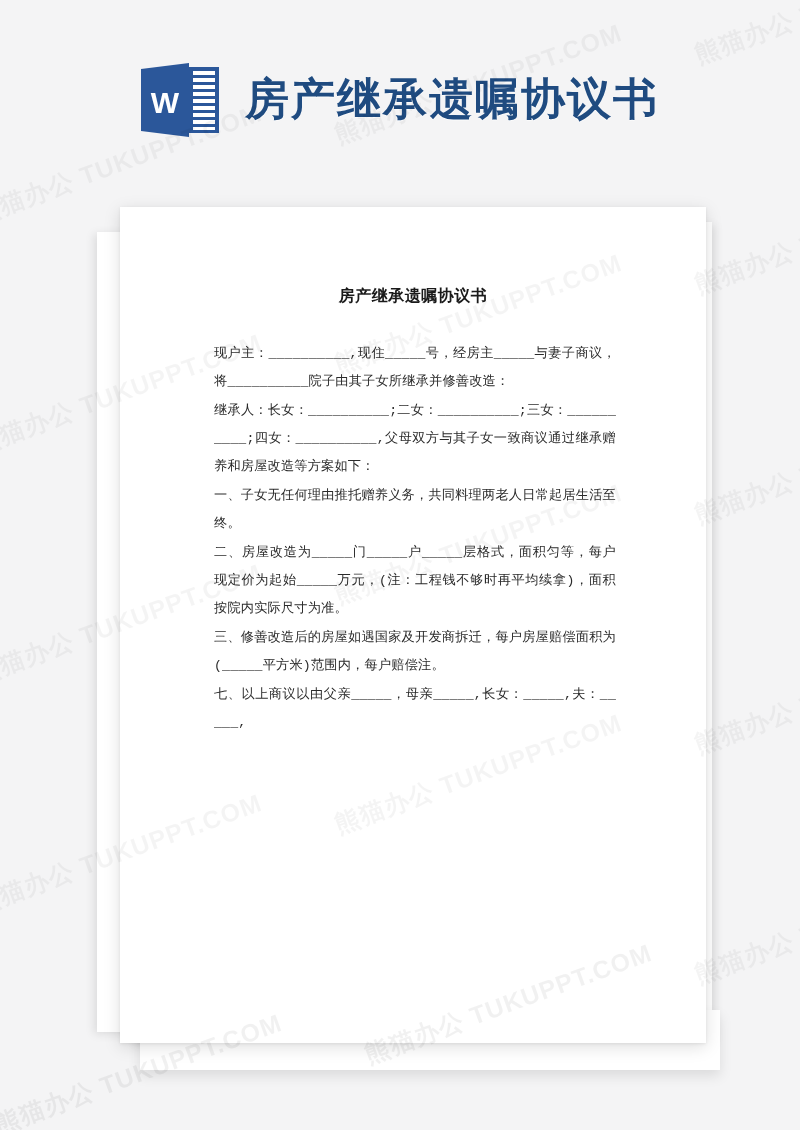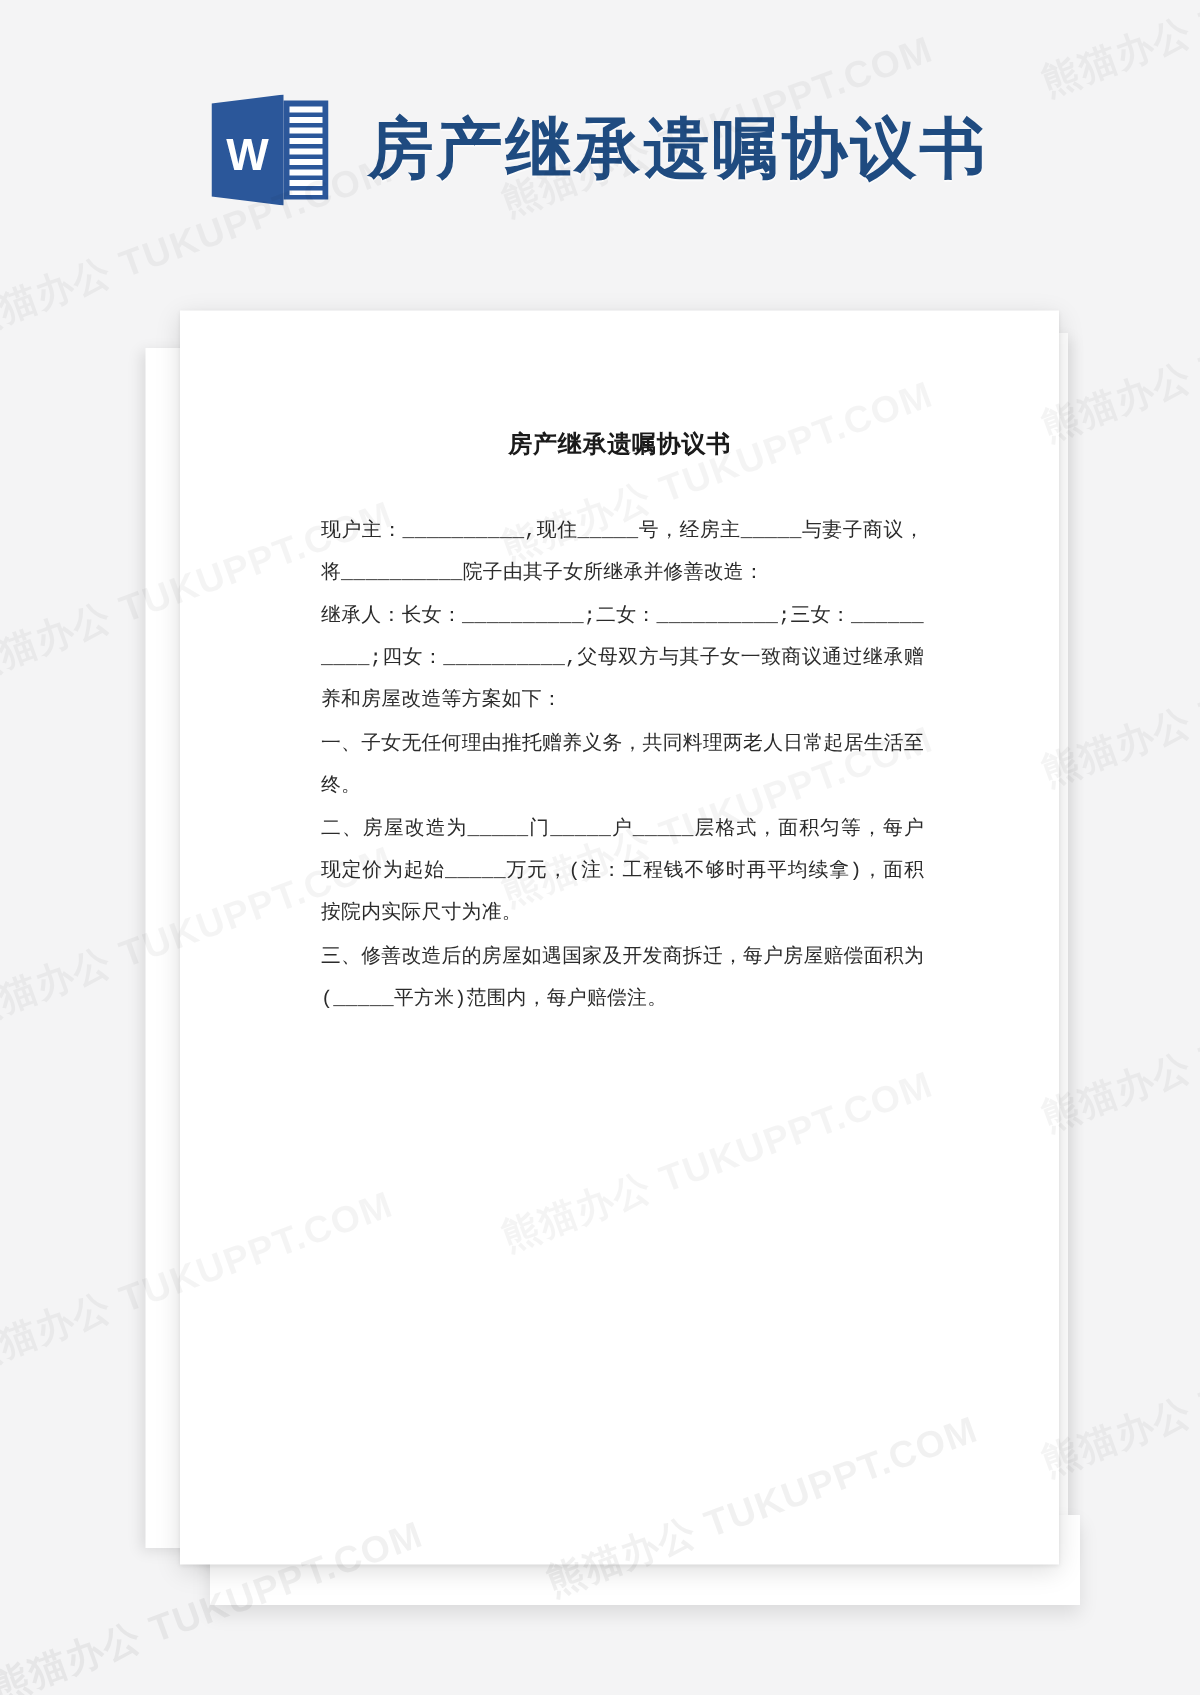--- a/index.html
+++ b/index.html
@@ -175,20 +175,21 @@
 
 <div class="sheet sheet-main">
   <div class="doc-inner">
     <div class="doc-title">房产继承遗嘱协议书</div>
     <div class="doc-body">
       <p class="para">现户主：__________,现住_____号，经房主_____与妻子商议，将__________院子由其子女所继承并修善改造：</p>
       <p class="para">继承人：长女：__________;二女：__________;三女：__________;四女：__________,父母双方与其子女一致商议通过继承赠养和房屋改造等方案如下：</p>
       <p class="para">一、子女无任何理由推托赠养义务，共同料理两老人日常起居生活至终。</p>
       <p class="para">二、房屋改造为_____门_____户_____层格式，面积匀等，每户现定价为起始_____万元，(注：工程钱不够时再平均续拿)，面积按院内实际尺寸为准。</p>
       <p class="para">三、修善改造后的房屋如遇国家及开发商拆迁，每户房屋赔偿面积为(_____平方米)范围内，每户赔偿注。</p>
+      <p class="para">七、以上商议以由父亲_____，母亲_____,长女：_____,夫：_____,</p>
     </div>
   </div>
 </div>
 
 <div class="wm-layer">
   <div class="wm" style="left:-30px;  top:200px;">熊猫办公 TUKUPPT.COM</div>
   <div class="wm" style="left:-30px;  top:430px;">熊猫办公 TUKUPPT.COM</div>
   <div class="wm" style="left:-30px;  top:660px;">熊猫办公 TUKUPPT.COM</div>
   <div class="wm" style="left:-30px;  top:890px;">熊猫办公 TUKUPPT.COM</div>
   <div class="wm wm-strong" style="left:-10px; top:1110px;">熊猫办公 TUKUPPT.COM</div>

